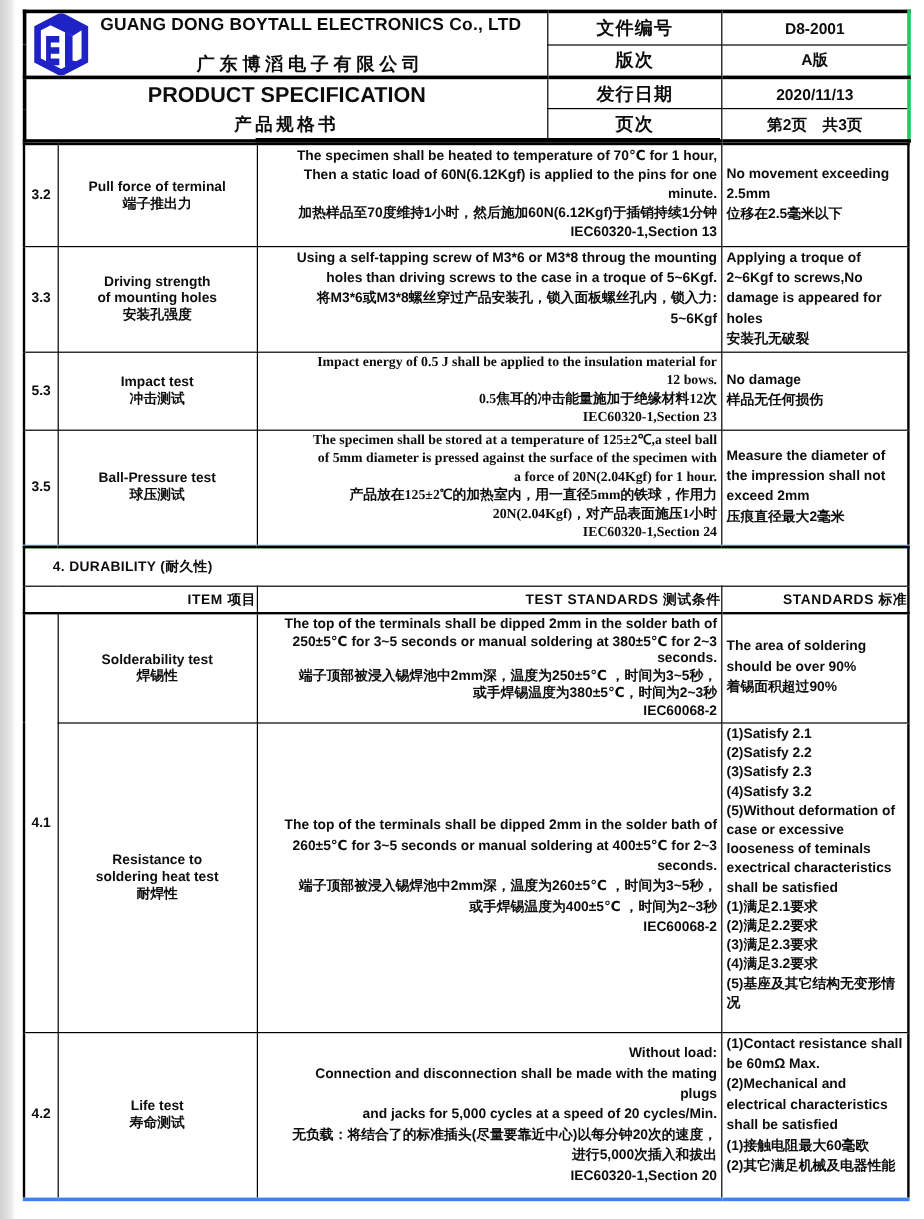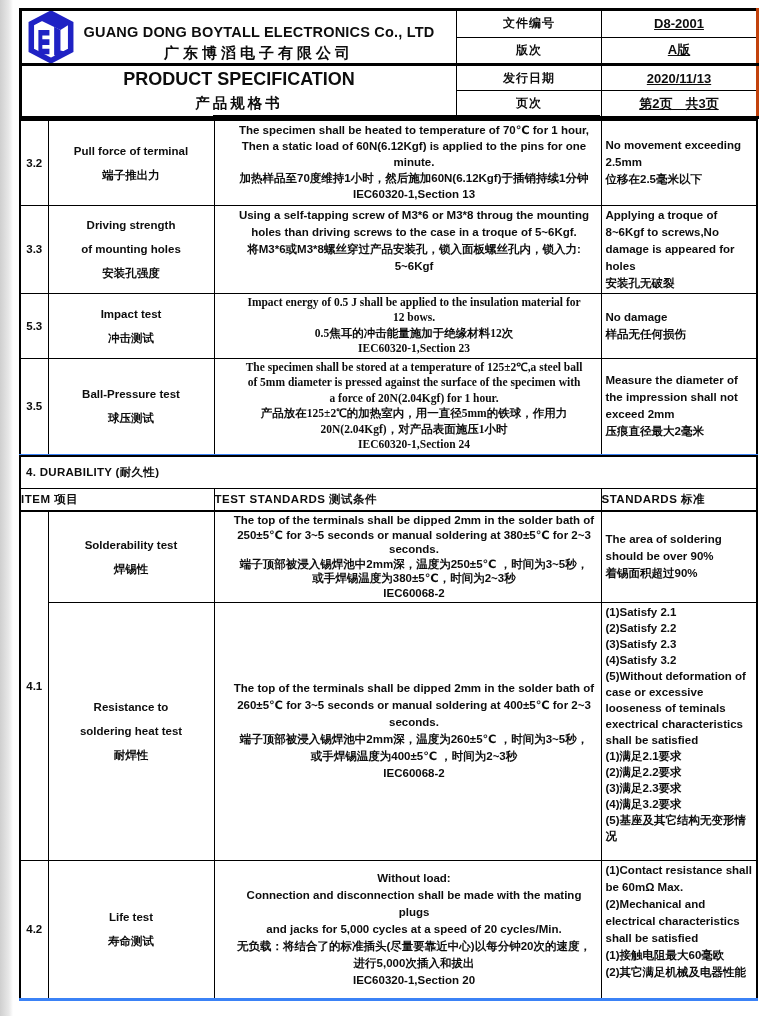--- a/index.html
+++ b/index.html
@@ -15,55 +15,55 @@
 
   table { border-collapse:collapse; table-layout:fixed; position:absolute; background:#fff; }
   td { border:1.5px solid #000; overflow:hidden; vertical-align:middle; }
 
   
   .hdr { left:19px; top:8px; width:737px; }
   .hdr td { text-align:center; }
   .hdr .outer-t { border-top:3px solid #000; }
   .hdr .outer-b { border-bottom:3px solid #000; }
   .hdr .outer-l { border-left:3px solid #000; }
-  .hdr .outer-r { border-right:3px solid #c2410c;text-decoration:underline; }
+  .hdr .outer-r { border-right:3px solid #22c55e; }
   .hdr .mid-b  { border-bottom:3px solid #000; }
   .company-cell { vertical-align:middle; }
   .company-flex { display:flex; align-items:flex-end; }
   .logo-box { width:58px; flex:0 0 58px; display:flex; justify-content:center; }
   .company-names { flex:1; text-align:center; padding-right:18px; }
   .company-en { font-size:14.5px; letter-spacing:0.2px; }
-  .company-cn { font-size:15px; margin-top:4px; letter-spacing:4px; }
+  .company-cn { font-size:15px; margin-top:15px; letter-spacing:4px; }
   .doc-title-en { font-size:18px; }
   .doc-title-cn { font-size:14.5px; margin-top:4px; letter-spacing:3px; }
-  .hdr-label { font-size:12px; letter-spacing:1px; }
+  .hdr-label { font-size:15px; letter-spacing:1px; }
   .hdr-value { font-size:13px; }
 
   
   .spec { left:19px; width:737px; }
   .spec td { font-size:11.5px; }
   .spec .outer-t { border-top:2.5px solid #000; }
   .spec .outer-b { border-bottom:3px solid #3b82f6; }
   .spec .outer-l { border-left:2.5px solid #000; }
   .spec .outer-r { border-right:2.5px solid #000; }
   .num-cell { text-align:center; font-size:12px; }
-  .item-cell { text-align:center; white-space:pre-line; line-height:24px; }
-  .cond-cell { text-align:center; vertical-align:top; padding:1px 3px 1px 16px; white-space:pre-line; }
+  .item-cell { text-align:center; white-space:pre-line; line-height:14px; }
+  .cond-cell { text-align:right; vertical-align:top; padding:1px 3px 1px 16px; white-space:pre-line; }
   .std-cell  { text-align:left; padding:1px 1px 1px 4px; white-space:pre-line; }
   .v-top { vertical-align:top; }
   .v-mid { vertical-align:middle; }
   .lh17 { line-height:17px; }
   .lh16 { line-height:16px; }
   .lh155 { line-height:15.5px;font-family:Liberation Serif, serif; }
   .lh147 { line-height:14.6px; }
 
   .main { top:119px; }
   .dur  { top:455px; }
-  .dur-title { font-size:12.5px; padding-left:5px; text-align:left; letter-spacing:0.3px; }
-  .col-hdr { text-align:left; font-size:12px; border-bottom:2.5px solid #000; letter-spacing:0.5px; }
+  .dur-title { font-size:12.5px; padding-left:23px; text-align:left; letter-spacing:0.3px; }
+  .col-hdr { text-align:right; font-size:12px; border-bottom:2.5px solid #000; letter-spacing:0.5px; }
 
   .remnant { position:absolute; left:213px; top:115px; width:387px; height:4px; background:#000; }
 </style>
 </head>
 <body>
 
 <div class="scan-edge"></div>
 
 <div class="page">
 
@@ -139,21 +139,21 @@
     <tr style="height:87px">
       <td class="num-cell outer-l">3.3</td>
       <td class="item-cell">Driving strength
 of mounting holes
 安装孔强度</td>
       <td class="cond-cell lh17">Using a self-tapping screw of M3*6 or M3*8 throug the mounting
 holes than driving screws to the case in a troque of 5~6Kgf.
 将M3*6或M3*8螺丝穿过产品安装孔，锁入面板螺丝孔内，锁入力:
 5~6Kgf</td>
       <td class="std-cell lh17 v-top outer-r">Applying a troque of
-8~6Kgf to screws,No
+2~6Kgf to screws,No
 damage is appeared for
 holes
 安装孔无破裂</td>
     </tr>
     <tr style="height:65px">
       <td class="num-cell outer-l">5.3</td>
       <td class="item-cell">Impact test
 冲击测试</td>
       <td class="cond-cell lh155">Impact energy of 0.5 J shall be applied to the insulation material for
 12 bows.

